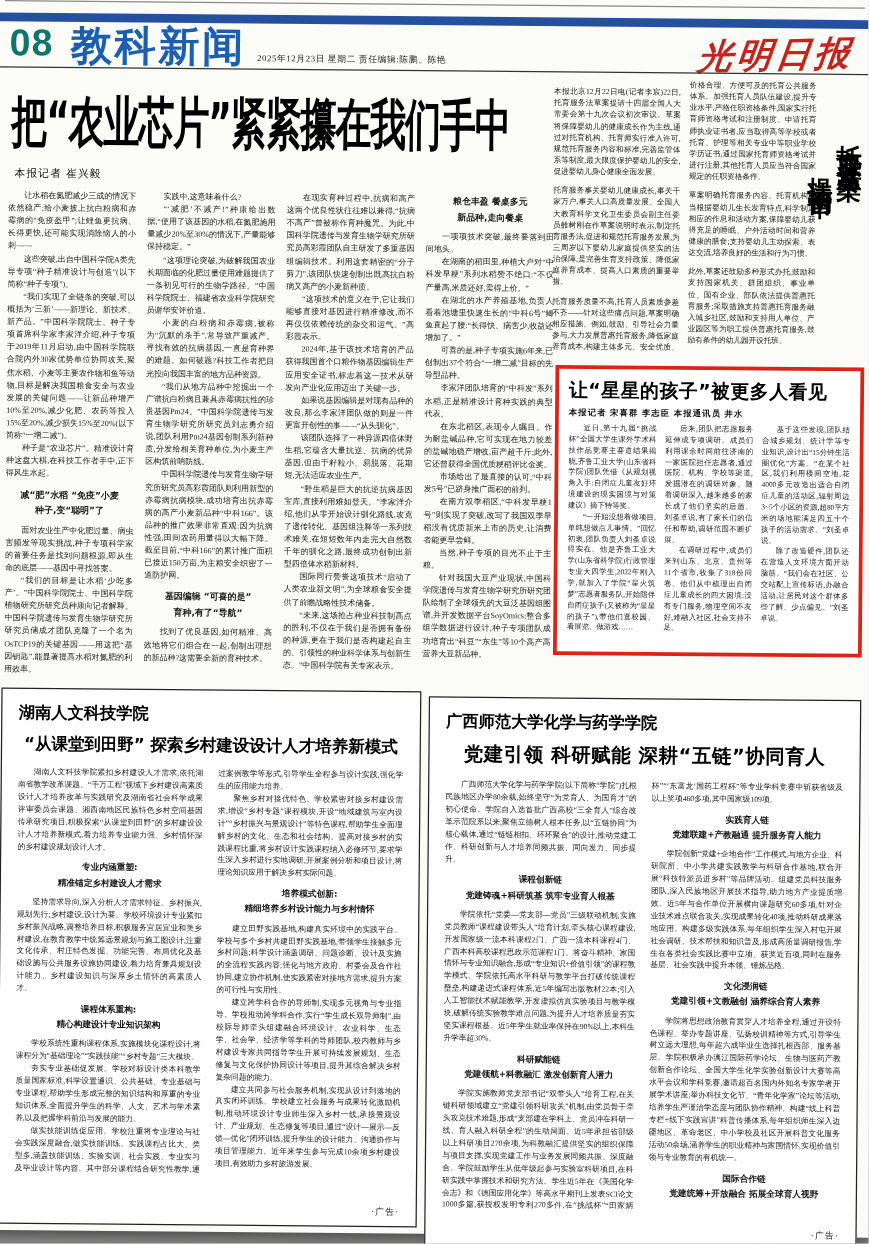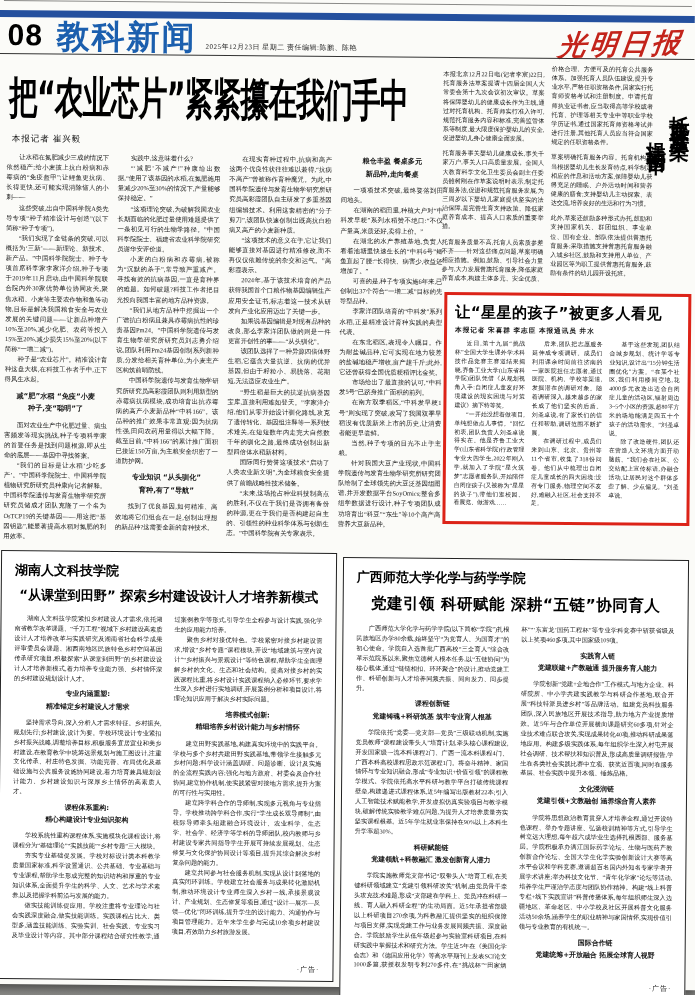--- a/index.html
+++ b/index.html
@@ -77,21 +77,21 @@
 </style>
 </head>
 <body>
 
 <div class="stage">
   <div class="paper">
     <div class="content">
 
       <div class="topline"></div>
       <div class="bluebar" style="background: rgb(36, 80, 158);"></div>
-      <div class="pagenum" style="color: #000000;">08</div>
+      <div class="pagenum" style="color: #0f766e;">08</div>
       <div class="sectiontitle" style="color: rgb(27, 95, 174);">教科新闻</div>
       <div class="dateline">2025年12月23日 星期二 责任编辑:陈鹏、陈艳</div>
       <div class="brand" style="color: rgb(195, 36, 27);">光明日报</div>
       <div class="headrule"></div>
 
       <article>
         <h1 class="main-headline" style="margin:0;">把“农业芯片”紧紧攥在我们手中</h1>
         <div class="main-byline">本报记者 崔兴毅</div>
         <div class="main-body">
             <p class="p">让水稻在氮肥减少三成的情况下依然稳产;给小麦披上抗白粉病和赤霉病的“免疫盔甲”;让鲤鱼更抗病、长得更快,还可能实现消除恼人的小刺——</p>
@@ -101,21 +101,21 @@
             <p class="h">减“肥”水稻 “免疫”小麦
 种子,变“聪明”了</p>
             <p class="p">面对农业生产中化肥过量、病虫害频发等现实挑战,种子专项科学家的首要任务是找到问题根源,即从生命的底层——基因中寻找答案。</p>
             <p class="p">“我们的目标是让水稻‘少吃多产’。”中国科学院院士、中国科学院植物研究所研究员种康向记者解释。中国科学院遗传与发育生物学研究所研究员储成才团队克隆了一个名为OsTCP19的关键基因——用这把“基因钥匙”,能显著提高水稻对氮肥的利用效率。</p>
             <p class="p">实践中,这意味着什么?</p>
             <p class="p">“‘减肥’不减产!”种康给出数据,“使用了该基因的水稻,在氮肥施用量减少20%至30%的情况下,产量能够保持稳定。”</p>
             <p class="p">“这项理论突破,为破解我国农业长期面临的化肥过量使用难题提供了一条初见可行的生物学路径。”中国科学院院士、福建省农业科学院研究员谢华安评价道。</p>
             <p class="p">小麦的白粉病和赤霉病,被称为“沉默的杀手”,常导致严重减产。寻找有效的抗病基因,一直是育种界的难题。如何破题?科技工作者把目光投向我国丰富的地方品种资源。</p>
             <p class="p">“我们从地方品种中挖掘出一个广谱抗白粉病且兼具赤霉病抗性的珍贵基因Pm24。”中国科学院遗传与发育生物学研究所研究员刘志勇介绍说,团队利用Pm24基因创制系列新种质,分发给相关育种单位,为小麦主产区构筑前哨防线。</p>
             <p class="p">中国科学院遗传与发育生物学研究所研究员高彩霞团队则利用新型的赤霉病抗病模块,成功培育出抗赤霉病的高产小麦新品种“中科166”。该品种的推广效果非常直观:因为抗病性强,田间农药用量得以大幅下降。截至目前,“中科166”的累计推广面积已接近150万亩,为主粮安全织密了一道防护网。</p>
-            <p class="h">专业知识 “从头驯化”
+            <p class="h">基因编辑 “可喜的是”
 育种,有了“导航”</p>
             <p class="p">找到了优良基因,如何精准、高效地将它们组合在一起,创制出理想的新品种?这需要全新的育种技术。</p>
             <p class="p">在现实育种过程中,抗病和高产这两个优良性状往往难以兼得,“抗病不高产”曾被称作育种魔咒。为此,中国科学院遗传与发育生物学研究所研究员高彩霞团队自主研发了多重基因组编辑技术。利用这套精密的“分子剪刀”,该团队快速创制出既高抗白粉病又高产的小麦新种质。</p>
             <p class="p">“这项技术的意义在于,它让我们能够直接对基因进行精准修改,而不再仅仅依赖传统的杂交和运气。”高彩霞表示。</p>
             <p class="p">2024年,基于该技术培育的产品获得我国首个口粮作物基因编辑生产应用安全证书,标志着这一技术从研发向产业化应用迈出了关键一步。</p>
             <p class="p">如果说基因编辑是对现有品种的改良,那么李家洋团队做的则是一件更富开创性的事——“从头驯化”。</p>
             <p class="p">该团队选择了一种异源四倍体野生稻,它蕴含大量抗逆、抗病的优异基因,但由于籽粒小、易脱落、花期短,无法适应农业生产。</p>
             <p class="p">“野生稻是巨大的抗逆抗病基因宝库,直接利用难如登天。”李家洋介绍,他们从零开始设计驯化路线,攻克了遗传转化、基因组注释等一系列技术难关,在短短数年内走完大自然数千年的驯化之路,最终成功创制出新型四倍体水稻新材料。</p>
             <p class="p">国际同行赞誉这项技术“启动了人类农业新文明”,为全球粮食安全提供了前瞻战略性技术储备。</p>
             <p class="p">“未来,这场抢占种业科技制高点的胜利,不仅在于我们是否拥有备份的种源,更在于我们是否构建起自主的、引领性的种业科学体系与创新生态。”中国科学院有关专家表示。</p>

